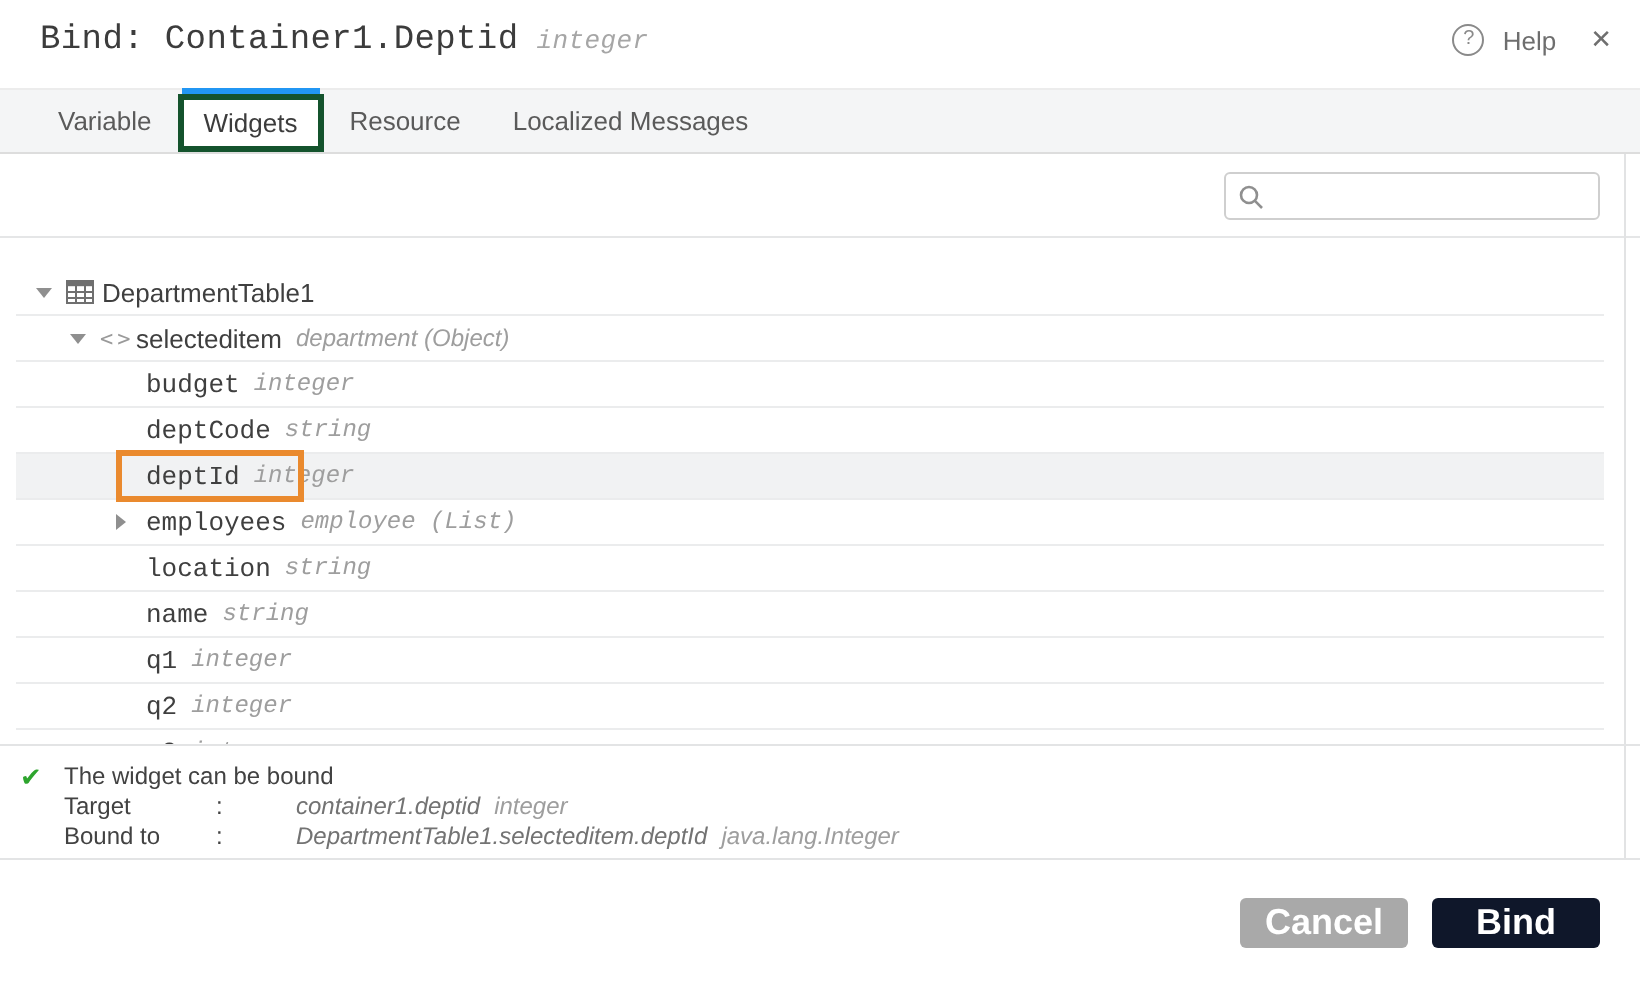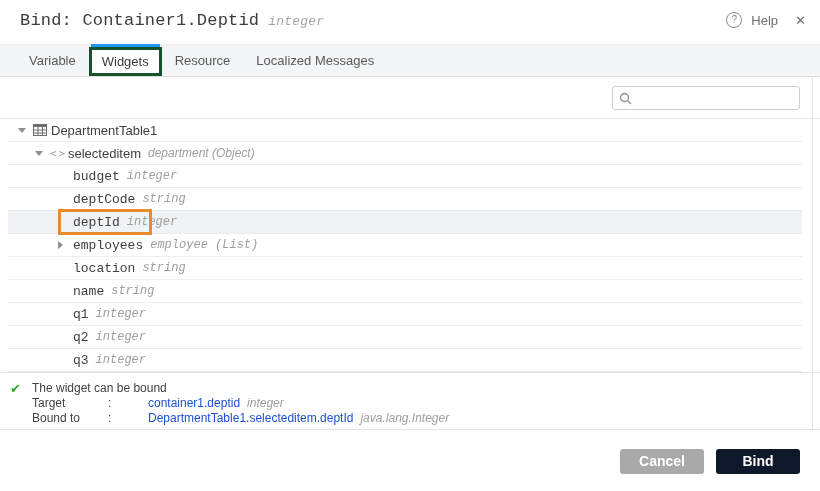--- a/index.html
+++ b/index.html
@@ -35,21 +35,21 @@
                   font-family:"Liberation Sans","DejaVu Sans",sans-serif; background:transparent; }
   .search-input::placeholder { color:#9b9b9b; }
   .content-divider { position:absolute; top:118px; left:0; right:0; height:1px; background:#e5e6e7; }
   .v-divider { position:absolute; top:77px; right:7px; width:1px; height:353px; background:#e2e3e4; }
 
   
   .tree { position:absolute; top:119px; left:0; right:0; height:253px; overflow:hidden; }
   .row { height:23px; margin:0 18px 0 8px; border-bottom:1px solid #ebeced; display:flex; align-items:center;
          position:relative; background:#fff; cursor:pointer; }
   .row.selected { background:#f1f2f3; }
-  .row.d0 { padding-left:10px; }
+  .row.d0 { padding-left:10px;margin-top:16px; }
   .row.d1 { padding-left:27px; }
   .row.d2 { padding-left:50px;font-family:Liberation Mono, monospace; }
   .slot { width:15px; flex:none; display:flex; align-items:center; }
   .icon-slot { width:18px; flex:none; display:flex; align-items:center; }
   .tri-down { width:0; height:0; border-left:4px solid transparent; border-right:4px solid transparent; border-top:5px solid #8f8f8f; }
   .tri-right { width:0; height:0; border-top:4px solid transparent; border-bottom:4px solid transparent; border-left:5px solid #8f8f8f; }
   .obj-icon { font-size:11px; color:#9a9a9a; letter-spacing:2px; font-family:"DejaVu Sans Mono",monospace; }
   .lbl { font-size:13px; color:#3f3f3f; }
   .typ { font-size:12px; font-style:italic; color:#9e9e9e; margin-left:7px; }
   .annotation-box { position:absolute; left:50px; top:-2px; width:94px; height:26px;
@@ -57,26 +57,26 @@
 
   
   .status { position:absolute; top:372px; left:0; right:0; height:58px;
             border-top:1px solid #e3e4e5; border-bottom:1px solid #e3e4e5; padding:8px 0 0 10px; font-size:12px; }
   .s-row { display:flex; line-height:15px; }
   .s-check { width:22px; flex:none; color:#2ea52e; font-size:13px; }
   .s-ind { width:22px; flex:none; }
   .s-label { width:76px; flex:none; color:#424242; }
   .s-colon { width:40px; flex:none; color:#424242; }
   .s-msg { color:#424242; }
-  .s-val { color:#1d4ed8; }
+  .s-val { color:#737373;font-style:italic; }
   .s-typ { font-style:italic; color:#9e9e9e; margin-left:7px; }
 
   
   .btn { position:absolute; top:449px; width:84px; height:25px; border:none; border-radius:3px;
-         font-size:14px; font-weight:bold; color:#fff; text-align:center; line-height:25px; cursor:pointer;
+         font-size:18px; font-weight:bold; color:#fff; text-align:center; line-height:25px; cursor:pointer;
          font-family:"Liberation Sans","DejaVu Sans",sans-serif; }
   .btn-cancel { left:620px; background:#a9a9a9; }
   .btn-bind { left:716px; background:#0f172a; }
 </style>
 </head>
 <body>
 
 <div class="dialog">
 
   <div class="titlebar">

